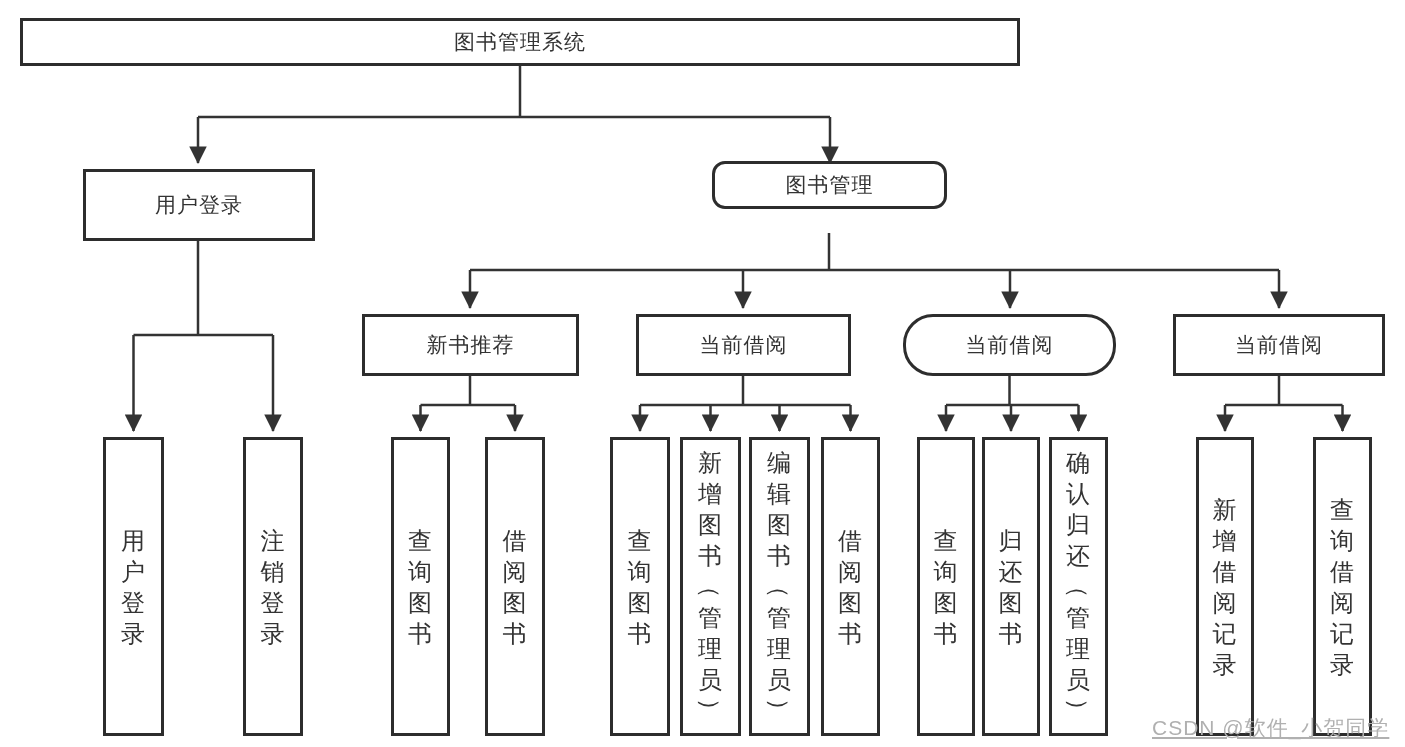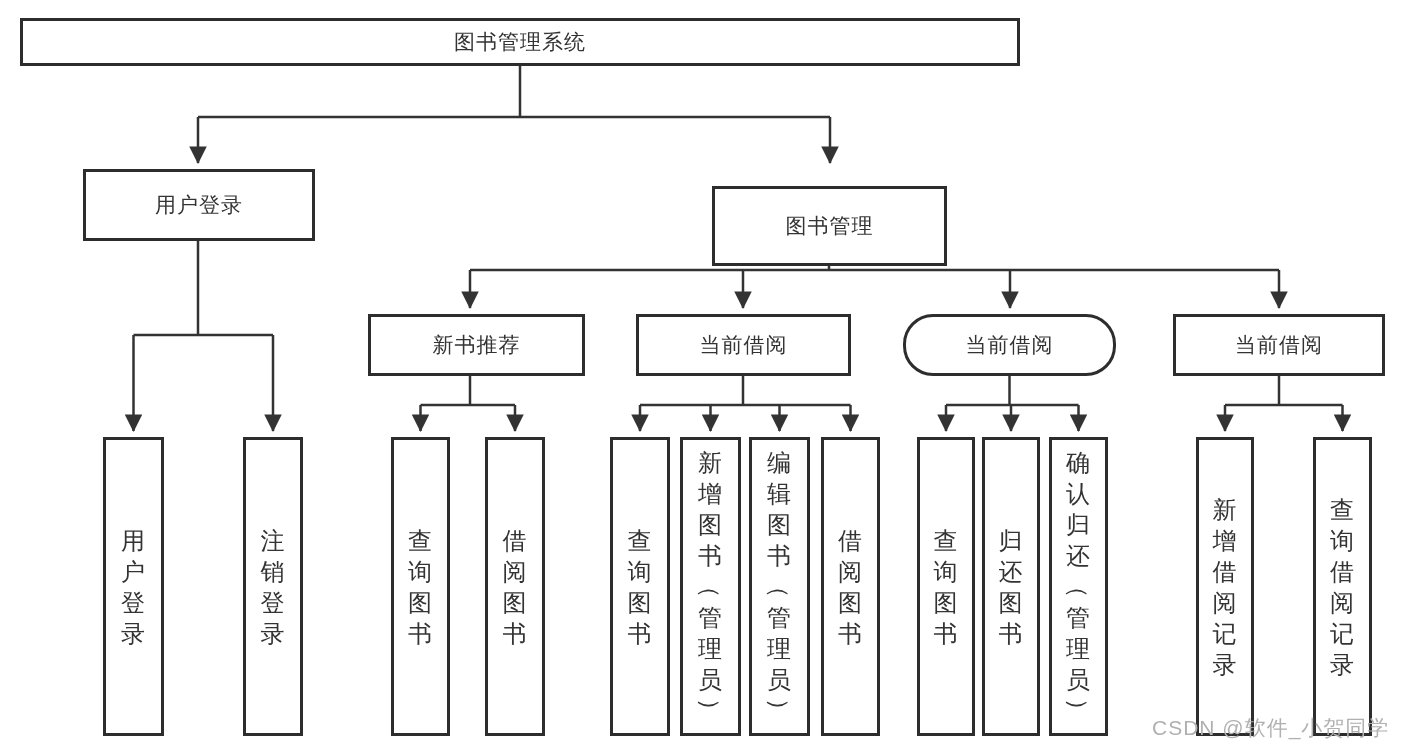--- a/index.html
+++ b/index.html
@@ -51,23 +51,23 @@
     height: 31px;
     text-align: center;
   }
   .leaf .vlabel span.rot {
     transform: rotate(90deg);
   }
   
   .n-root  { left: 20px;  top: 18px;  width: 1000px; height: 48px; }
   
   .n-login { left: 83px;  top: 169px; width: 232px; height: 72px; }
-  .n-mgmt  { left: 712px; top: 186px; width: 235px; height: 80px; }
-  
-  .n-rec   { left: 362px;  top: 314px; width: 217px; height: 62px; margin-left: 6px; }
+  .n-mgmt  { left: 712px; top: 161px; width: 235px; height: 48px; border-radius: 13px; }
+  
+  .n-rec   { left: 362px;  top: 314px; width: 217px; height: 62px; }
   .n-bor   { left: 636px;  top: 314px; width: 215px; height: 62px; }
   .n-cur   { left: 903px;  top: 314px; width: 213px; height: 62px; border-radius: 30px; }
   .n-his   { left: 1173px; top: 314px; width: 212px; height: 62px; }
   
   .leaf { top: 437px; height: 299px; }
   .lf-1  { left: 103px;  width: 61px; }
   .lf-2  { left: 243px;  width: 60px; }
   .lf-3  { left: 391px;  width: 59px; }
   .lf-4  { left: 485px;  width: 60px; }
   .lf-5  { left: 610px;  width: 60px; }
@@ -82,20 +82,21 @@
   
   .watermark {
     position: absolute;
     left: 1152px;
     top: 714px;
     font-size: 21px;
     color: #b0b0b0;
     letter-spacing: 1px;
     white-space: nowrap;
     z-index: 3;
+    text-decoration: underline;
   }
 </style>
 </head>
 <body>
 
 <div id="stage">
 
   <svg id="connectors" viewBox="0 0 1405 747" xmlns="http://www.w3.org/2000/svg">
     <defs>
       <marker id="arrow" viewBox="0 0 10 10" refX="9.5" refY="5" markerWidth="9" markerHeight="7" orient="auto-start-reverse">

